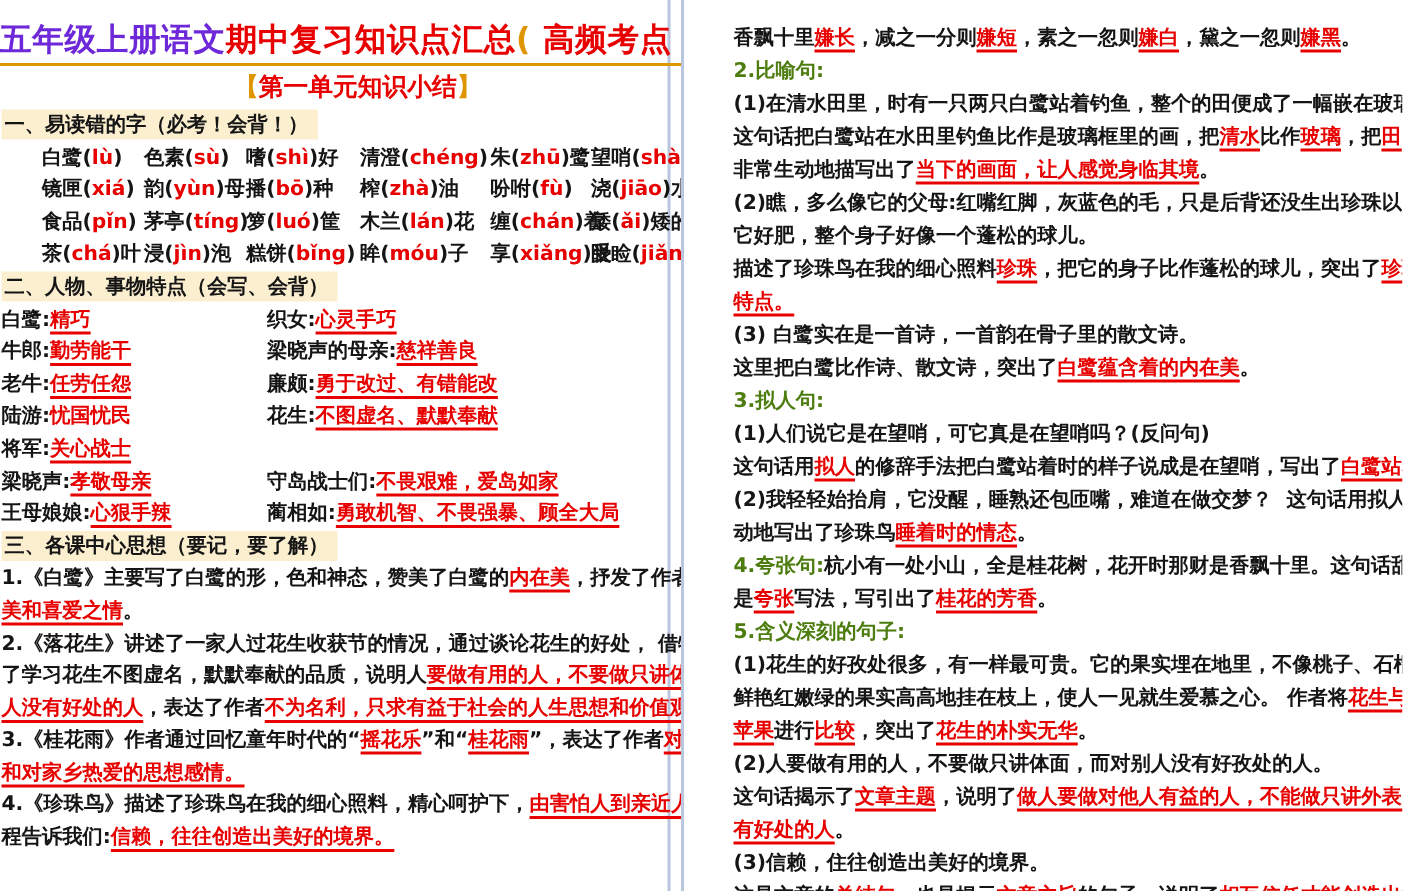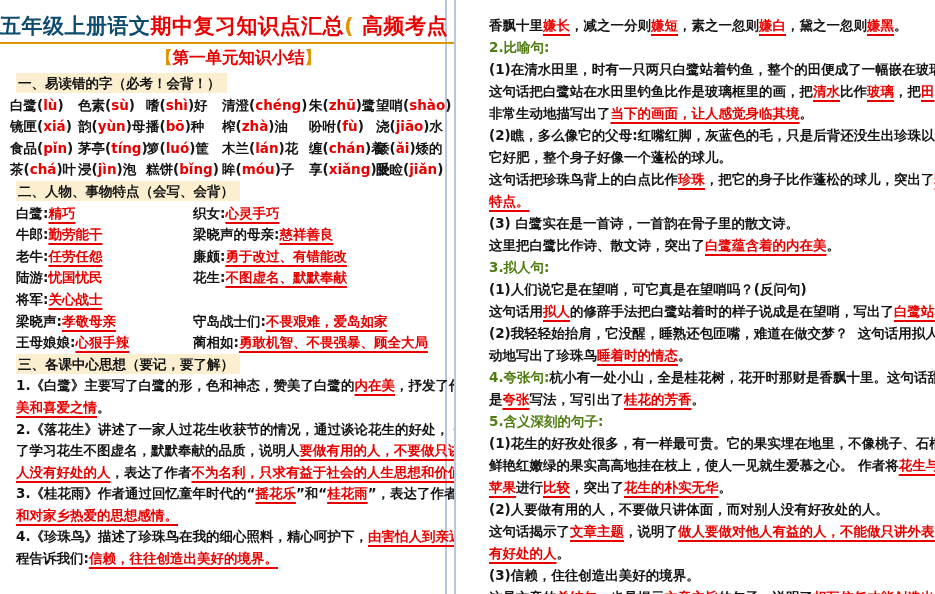--- a/index.html
+++ b/index.html
@@ -12,39 +12,39 @@
   #page-left{left:0;width:445px;border-right:2px solid #b9c6de;}
   #page-right{left:454px;width:481px;border-left:2px solid #b9c6de;}
   
   .title-wrap{text-align:center;padding-top:12px;}
   .title-inner{display:inline-block;border-bottom:2.5px solid #dd9800;padding-bottom:2px;
     font-size:21px;letter-spacing:.5px;white-space:pre;}
   .subtitle-wrap{text-align:center;margin-top:3px;margin-bottom:4px;padding-left:32px;}
   .subtitle-inner{display:inline-block;font-size:16.5px;white-space:pre;}
   
   .line{height:21.6px;line-height:21.6px;font-size:13.5px;white-space:pre;
-    padding-left:16px;overflow:visible;}
+    padding-left:1px;overflow:visible;}
   #page-right .line{height:22px;line-height:22px;padding-left:33px;}
   .hline .hl{background:#fcefd0;display:inline-block;padding:0 6px 0 2px;height:20px;line-height:20px;}
   
-  .grid{display:flex;padding-left:10px;}
+  .grid{display:flex;padding-left:28px;}
   .grid .cell{flex:0 0 auto;}
   .grid .c0{width:68px}.grid .c1{width:68px}.grid .c2{width:76px}
   .grid .c3{width:87px}.grid .c4{width:67px}.grid .c5{width:auto}
   
   .pair{display:flex;justify-content:space-between;}
   .pair .cell0{flex:0 0 177px;}
   .pair .cell1{flex:1 1 auto;}
   
   .sg{font-weight:700;}
   .k{color:#151515;}
   .r{color:#e80000;}
   .b{color:#4d7c0f;}
   .o{color:#e09400;}
-  .n{color:#0c4a6e;}
+  .n{color:#6d28d9;}
   .u{text-decoration:underline;text-decoration-color:#e80000;
      text-decoration-thickness:1.5px;text-underline-offset:3.5px;}
 </style>
 </head>
 <body>
 
 <div id="screen">
   <div class="page" id="page-left">
     <div class="title-wrap">
       <span class="title-inner" id="doc-title"><span class="sg n">五年级上册语文</span><span class="sg r">期中复习知识点汇总</span><span class="sg o">(</span><span class="sg r"> 高频考点 </span><span class="sg o">)</span></span>
@@ -80,21 +80,21 @@
   </div>
   <div class="page" id="page-right">
     <div id="right-content" style="padding-top:14px;">
         <div class="line"><span class="sg k">香飘十里</span><span class="sg r u">嫌长</span><span class="sg k">，减之一分则</span><span class="sg r u">嫌短</span><span class="sg k">，素之一忽则</span><span class="sg r u">嫌白</span><span class="sg k">，黛之一忽则</span><span class="sg r u">嫌黑</span><span class="sg k">。</span></div>
         <div class="line"><span class="sg b">2.比喻句:</span></div>
         <div class="line"><span class="sg k">(1)在清水田里，时有一只两只白鹭站着钓鱼，整个的田便成了一幅嵌在玻璃框里的画。</span></div>
         <div class="line"><span class="sg k">这句话把白鹭站在水田里钓鱼比作是玻璃框里的画，把</span><span class="sg r u">清水</span><span class="sg k">比作</span><span class="sg r u">玻璃</span><span class="sg k">，把</span><span class="sg r u">田</span><span class="sg k">比作</span></div>
         <div class="line"><span class="sg k">非常生动地描写出了</span><span class="sg r u">当下的画面，让人感觉身临其境</span><span class="sg k">。</span></div>
         <div class="line"><span class="sg k">(2)瞧，多么像它的父母:红嘴红脚，灰蓝色的毛，只是后背还没生出珍珠以的圆圆的白点。</span></div>
         <div class="line"><span class="sg k">它好肥，整个身子好像一个蓬松的球儿。</span></div>
-        <div class="line"><span class="sg k">这句话把珍珠鸟背上的白点比作</span><span class="sg r u">珍珠</span><span class="sg k">，把它的身子比作蓬松的球儿，突出了</span><span class="sg r u">珍珠鸟的体形</span></div>
+        <div class="line"><span class="sg k">描述了珍珠鸟在我的细心照料</span><span class="sg r u">珍珠</span><span class="sg k">，把它的身子比作蓬松的球儿，突出了</span><span class="sg r u">珍珠鸟的体形</span></div>
         <div class="line"><span class="sg r u">特点。</span></div>
         <div class="line"><span class="sg k">(3) 白鹭实在是一首诗，一首韵在骨子里的散文诗。</span></div>
         <div class="line"><span class="sg k">这里把白鹭比作诗、散文诗，突出了</span><span class="sg r u">白鹭蕴含着的内在美</span><span class="sg k">。</span></div>
         <div class="line"><span class="sg b">3.拟人句:</span></div>
         <div class="line"><span class="sg k">(1)人们说它是在望哨，可它真是在望哨吗？(反问句)</span></div>
         <div class="line"><span class="sg k">这句话用</span><span class="sg r u">拟人</span><span class="sg k">的修辞手法把白鹭站着时的样子说成是在望哨，写出了</span><span class="sg r u">白鹭站着时的情景</span></div>
         <div class="line"><span class="sg k">(2)我轻轻始抬肩，它没醒，睡熟还包匝嘴，难道在做交梦？  这句话用拟人的修辞手法生</span></div>
         <div class="line"><span class="sg k">动地写出了珍珠鸟</span><span class="sg r u">睡着时的情态</span><span class="sg k">。</span></div>
         <div class="line"><span class="sg b">4.夸张句:</span><span class="sg k">杭小有一处小山，全是桂花树，花开时那财是香飘十里。这句话甜的“香飘十里”</span></div>
         <div class="line"><span class="sg k">是</span><span class="sg r u">夸张</span><span class="sg k">写法，写引出了</span><span class="sg r u">桂花的芳香</span><span class="sg k">。</span></div>

